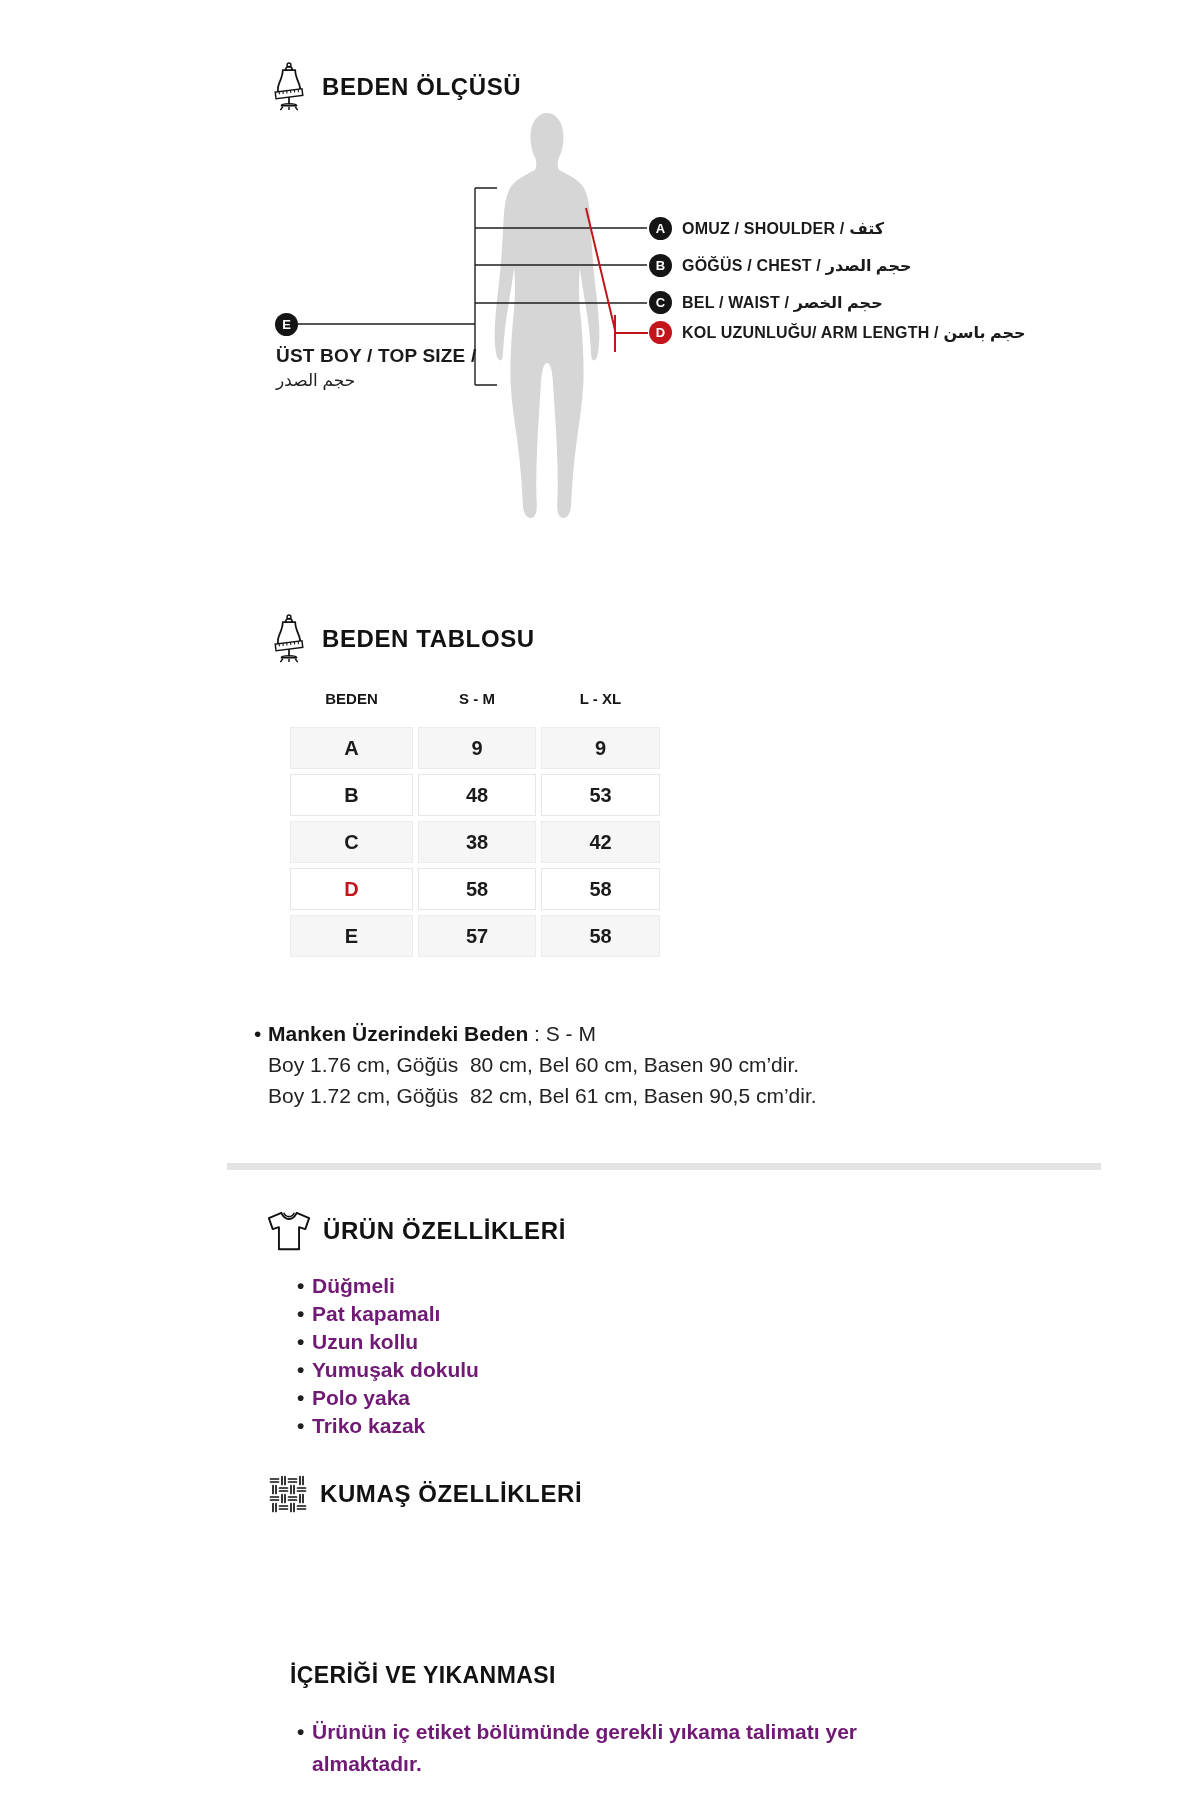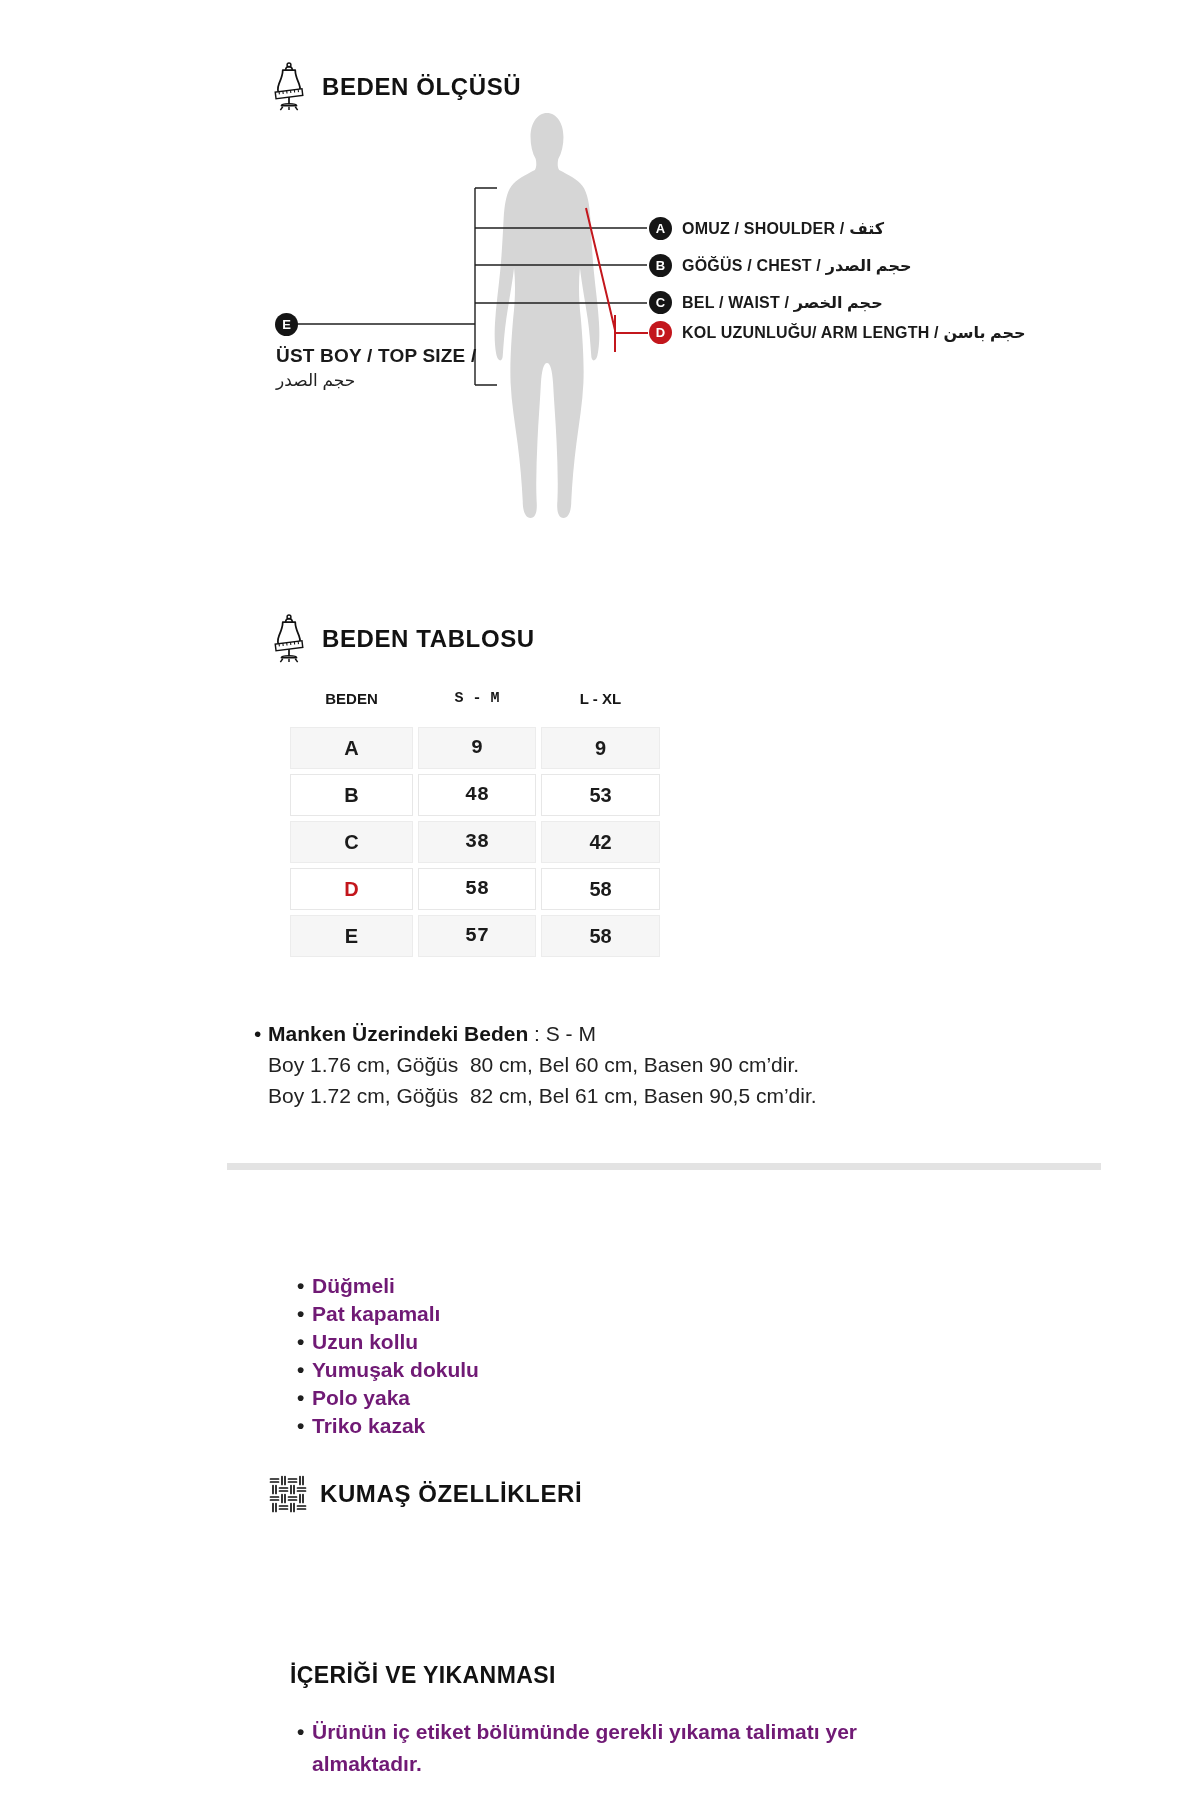--- a/index.html
+++ b/index.html
@@ -25,21 +25,21 @@
   .dtext { font-size:16px; font-weight:700; letter-spacing:.2px; color:#1a1a1a; white-space:nowrap; }
   .e-dot { position:absolute; left:211px; top:313px; }
   .e-caption { position:absolute; left:212px; top:345px; }
   .e-caption .l1 { font-size:19px; font-weight:700; letter-spacing:.2px; color:#1a1a1a; white-space:nowrap; }
   .e-caption .l2 { font-size:17px; font-weight:400; color:#222; margin-top:3px; }
 
   
   .size-table { position:absolute; left:226px; top:690px; width:372px; }
   .st-head { display:flex; gap:5px; margin-bottom:20px; }
   .st-head > div { font-size:15px; font-weight:700; color:#161616; text-align:center; }
-  .c1 { width:123px; } .c2 { width:118px;font-family:Liberation Mono, monospace; } .c3 { width:119px; }
+  .c1 { width:123px; } .c2 { width:118px; } .c3 { width:119px; }
   .st-row { display:flex; gap:5px; margin-bottom:5px; }
   .st-row > div { height:42px; line-height:40px; text-align:center; font-size:20px; font-weight:700;
                   color:#1b1b1b; background:#fff; border:1px solid #e7e7e7; }
   .st-row.alt > div { background:#f6f6f6; border-color:#ececec; }
   .st-row .redkey { color:var(--red); }
 
   
   .manken { position:absolute; left:190px; top:1018px; font-size:21px; color:#222; line-height:31px; }
   .manken .bullet { display:inline-block; width:14px; color:#151515; }
   .manken .b { font-weight:700; color:#151515; }
@@ -192,20 +192,29 @@
   <div class="manken">
     <div>
       <span class="bullet">•</span><span class="b">Manken Üzerindeki Beden</span><span class="pre"> : S - M</span>
     </div>
     <div class="indent pre">Boy 1.76 cm, Göğüs  80 cm, Bel 60 cm, Basen 90 cm’dir.</div>
     <div class="indent pre">Boy 1.72 cm, Göğüs  82 cm, Bel 61 cm, Basen 90,5 cm’dir.</div>
   </div>
 
   <div class="divider"></div>
 
+  <div class="sec-header" style="left:202px; top:1209px;">
+    <span class="icon-box">
+      <svg width="46" height="44" viewBox="0 0 48 44" fill="none">
+        <path d="M16 3 C18 7.5 20.5 9.5 24 9.5 C27.5 9.5 30 7.5 32 3 L45 8.5 L41 20 L34.5 18 L34.5 41 L13.5 41 L13.5 18 L7 20 L3 8.5 Z" stroke="#111" stroke-width="2" stroke-linejoin="round"></path>
+        <path d="M18.5 3 C19.5 5.5 21.5 7 24 7 C26.5 7 28.5 5.5 29.5 3" stroke="#111" stroke-width="1.6"></path>
+      </svg>
+    </span>
+    <span class="ttl">ÜRÜN ÖZELLİKLERİ</span>
+  </div>
 
   <ul class="feat-list" style="top:1272px;">
     <li>Düğmeli</li>
     <li>Pat kapamalı</li>
     <li>Uzun kollu</li>
     <li>Yumuşak dokulu</li>
     <li>Polo yaka</li>
     <li>Triko kazak</li>
   </ul>
 

